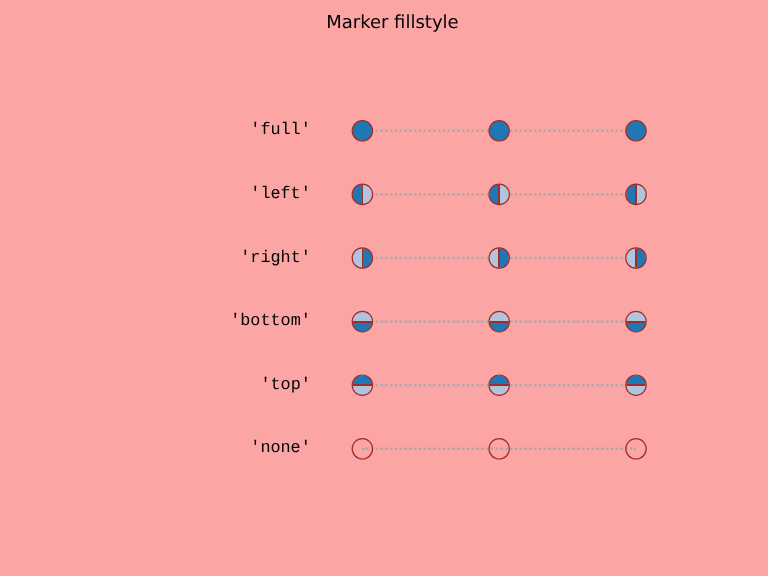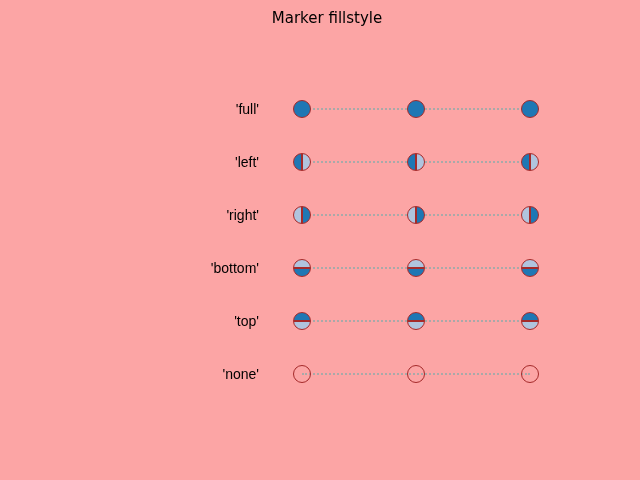--- a/index.html
+++ b/index.html
@@ -29,21 +29,21 @@
     position: absolute;
     left: 0;
     right: 0;
     height: 0;
   }
   .row-label {
     position: absolute;
     right: 395px;
     top: 0;
     transform: translateY(-50%);
-    font-family: Liberation Sans, sans-serif;
+    font-family: Liberation Mono, monospace;
     font-size: 14px;
     color: #000000;
     white-space: nowrap;
   }
   .dotline {
     position: absolute;
     left: 302px;
     width: 228px;
     top: -1px;
     border-top: 2px dotted #a9a9a9;

